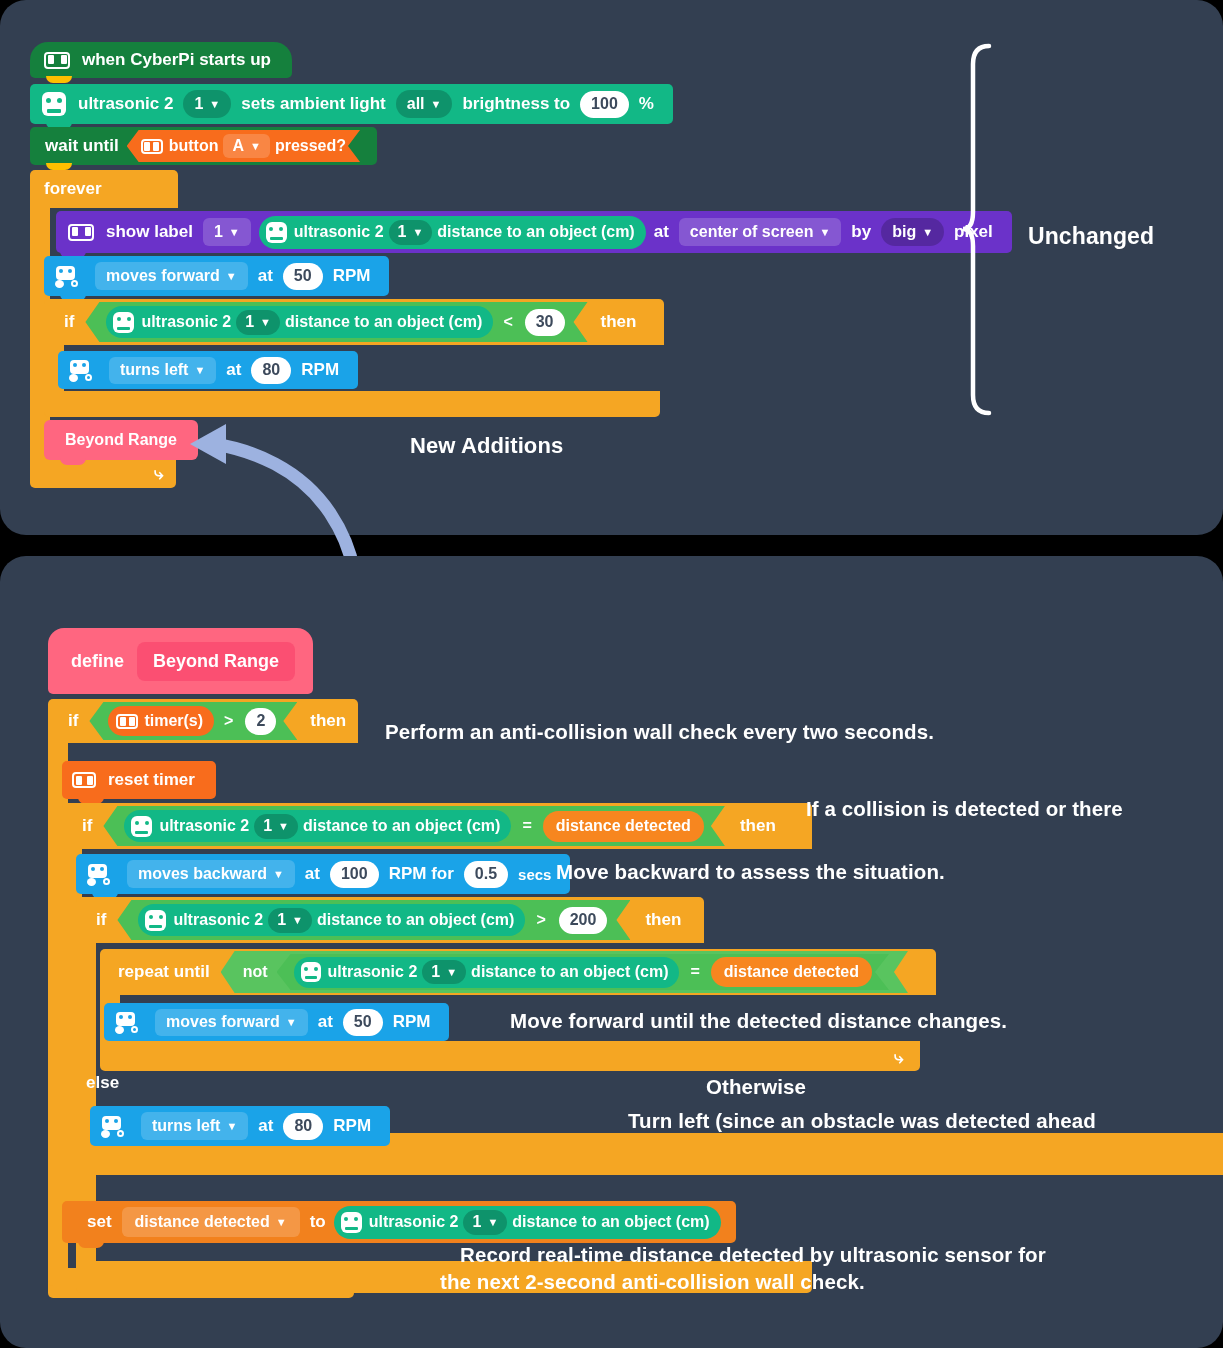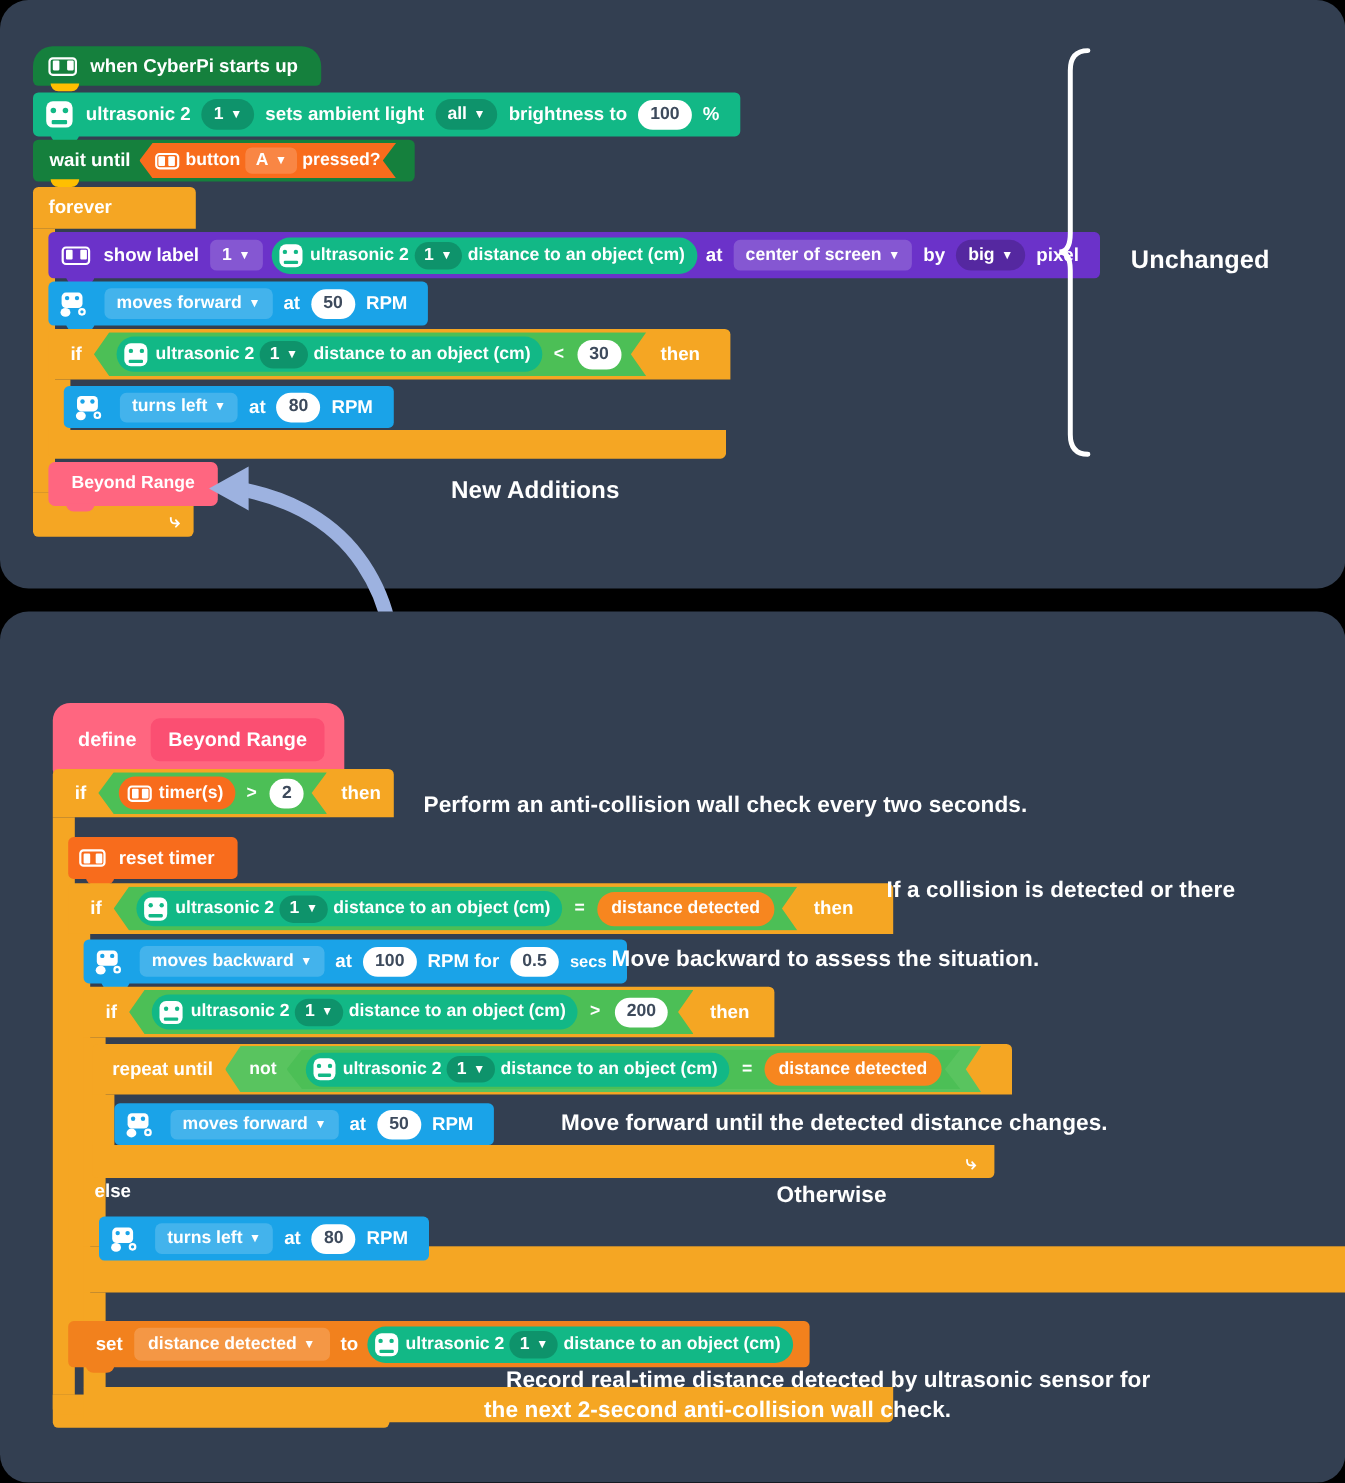--- a/index.html
+++ b/index.html
@@ -38,21 +38,21 @@
   }
   .blk > * { flex: none; }
 
   .lbl { padding: 0 5px; }
 
   
   .c-event   { background: #15803d; }
   .c-control { background: #f5a623; }
   .c-sensor  { background: #12b886; }
   .c-move    { background: #1aa3e8; }
-  .c-look    { background: #6b32c9; }
+  .c-look    { background: #6b32c9; margin-left: 12px; }
   .c-mydef   { background: #ff6680; }
   .c-mycall  { background: #ff6680; }
   .c-var     { background: #f2811d; }
   .c-ui      { background: #f86c1c; }
 
   
   .oval {
     display: inline-flex;
     align-items: center;
     justify-content: center;
@@ -360,21 +360,21 @@
 
   </div>
 
   <svg class="arrow" style="left:180px; top:418px; pointer-events:none;" width="220" height="290" viewBox="0 0 220 290">
     <path d="M 96 272 C 175 258 200 170 150 95 C 120 50 72 32 34 26" fill="none" stroke="#9db2e0" stroke-width="13" stroke-linecap="round"></path>
     <path d="M 46 6 L 10 26 L 46 46 Z" fill="#9db2e0"></path>
   </svg>
 
   <div class="panel" id="panel-bottom">
 
-    <div class="blk c-mydef" style="left:48px; top:83px; height:66px; padding:0 18px; border-radius:16px 16px 5px 5px; align-items:center;">
+    <div class="blk c-mydef" style="left:48px; top:72px; height:66px; padding:0 18px; border-radius:16px 16px 5px 5px; align-items:center;">
       <span class="lbl" style="font-size:18px;">define</span>
       <span style="background:#fb4f72; border-radius:8px; padding:9px 16px; margin-left:8px; font-size:18px;">
         <span>Beyond Range</span>
       </span>
     </div>
 
     <div class="cwrap" style="left:48px; top:143px;">
       <div class="chead c-control" style="width:310px;height:44px;padding-left:12px;">
         <span style="padding:0 8px;">if</span>
         <span class="hex green" style="height:38px;padding:0 16px;">
@@ -473,21 +473,21 @@
       </div>
 
       <div class="c-control" style="position:absolute;left:0;top:46px;width:20px;height:190px;"></div>
 
       <div class="c-control" style="position:absolute;left:0;top:236px;width:1174px;height:42px;"></div>
 
       <div class="c-control" style="position:absolute;left:0;top:278px;width:20px;height:86px;"></div>
       <div class="c-control cfoot" style="position:absolute;left:0;top:364px;width:736px;height:32px;"></div>
     </div>
 
-    <div class="cwrap" style="left:84px; top:393px;">
+    <div class="cwrap" style="left:100px; top:393px;">
       <div class="chead c-control" style="width:836px;height:46px;padding-left:10px;">
         <span style="padding:0 8px;">repeat until</span>
         <span class="hex green2" style="height:42px;padding:0 16px;">
           <span style="padding:0 6px;">not</span>
           <span class="hex green" style="height:36px;padding:0 14px;background:#4cbf56;">
             <span class="reporter sensor" style="height:31px;">
               <span class="ico ico-ultra" style="width:20px;height:20px;">
                 <span class="eye l" style="top:5px;width:4px;height:4px;left:3px;"></span>
                 <span class="eye r" style="top:5px;width:4px;height:4px;right:3px;"></span>
                 <span class="mouth" style="bottom:3px;left:4px;right:4px;height:3px;"></span>
@@ -576,18 +576,19 @@
     <div class="anno" style="left:385px; top:163px;">Perform an anti-collision wall check every two seconds.</div>
 
     <div class="anno" style="left:806px; top:240px;">If a collision is detected or there</div>
 
     <div class="anno" style="left:556px; top:303px;">Move backward to assess the situation.</div>
 
     <div class="anno" style="left:510px; top:452px;">Move forward until the detected distance changes.</div>
 
     <div class="anno" style="left:706px; top:518px;">Otherwise</div>
 
+    <div class="anno" style="left:628px; top:552px;">Turn left (since an obstacle was detected ahead</div>
 
     <div class="anno" style="left:460px; top:686px;">Record real-time distance detected by ultrasonic sensor for</div>
     <div class="anno" style="left:440px; top:713px;">the next 2-second anti-collision wall check.</div>
   </div>
 
 </div>
 
 </body></html>

